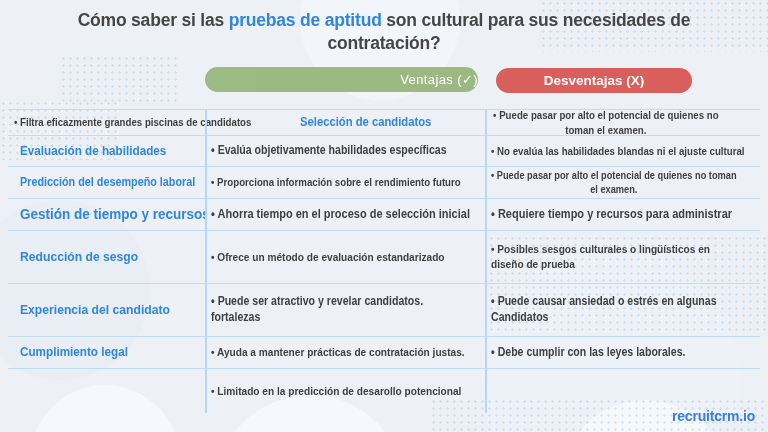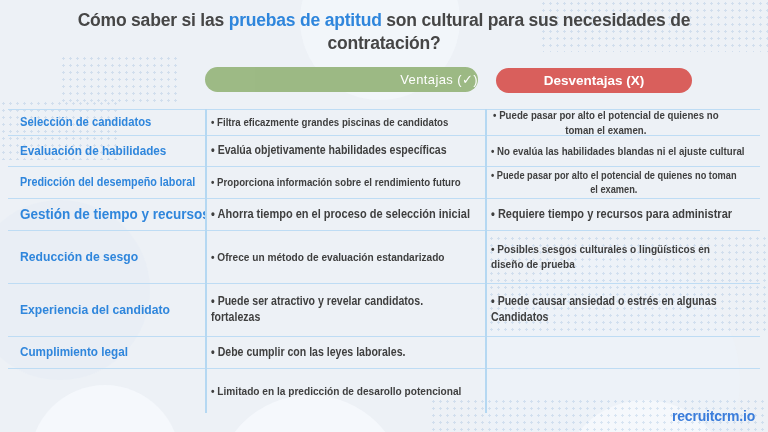--- a/index.html
+++ b/index.html
@@ -115,25 +115,25 @@
 
 <div class="pill pill-green">
   <span>Ventajas (✓)</span>
 </div>
 <div class="pill pill-red">
   <span>Desventajas (X)</span>
 </div>
 
 <div id="table">
     <div class="row" style="height: 26px;">
+      <div class="cell cell-vent">
+        <span class="txt" style="font-size: 11px;">• Filtra eficazmente grandes piscinas de candidatos</span>
+      </div>
       <div class="cell cell-label" style="font-size: 12.5px;">
         <span class="lbl">Selección de candidatos</span>
-      </div>
-      <div class="cell cell-vent">
-        <span class="txt" style="font-size: 11px;">• Filtra eficazmente grandes piscinas de candidatos</span>
       </div>
       <div class="cell cell-desv">
         <span class="txt centered" style="font-size: 11px;">• Puede pasar por alto el potencial de quienes no
 toman el examen.</span>
       </div>
     </div>
     <div class="row" style="height: 31px;">
       <div class="cell cell-label" style="font-size: 13px;">
         <span class="lbl">Evaluación de habilidades</span>
       </div>
@@ -188,20 +188,23 @@
 fortalezas</span>
       </div>
       <div class="cell cell-desv">
         <span class="txt" style="font-size: 12px;">• Puede causar ansiedad o estrés en algunas
 Candidatos</span>
       </div>
     </div>
     <div class="row" style="height: 32px;">
       <div class="cell cell-label" style="font-size: 13px;">
         <span class="lbl">Cumplimiento legal</span>
+      </div>
+      <div class="cell cell-vent">
+        <span class="txt" style="font-size: 11.5px;">• Ayuda a mantener prácticas de contratación justas.</span>
       </div>
       <div class="cell cell-desv">
         <span class="txt" style="font-size: 12px;">• Debe cumplir con las leyes laborales.</span>
       </div>
     </div>
     <div class="row" style="height: 46px;">
       <div class="cell cell-label" style="font-size: 12.5px; margin-top: 47px;">
         <span class="lbl">Desarrollo de empleados a
 largo plazo</span>
       </div>

